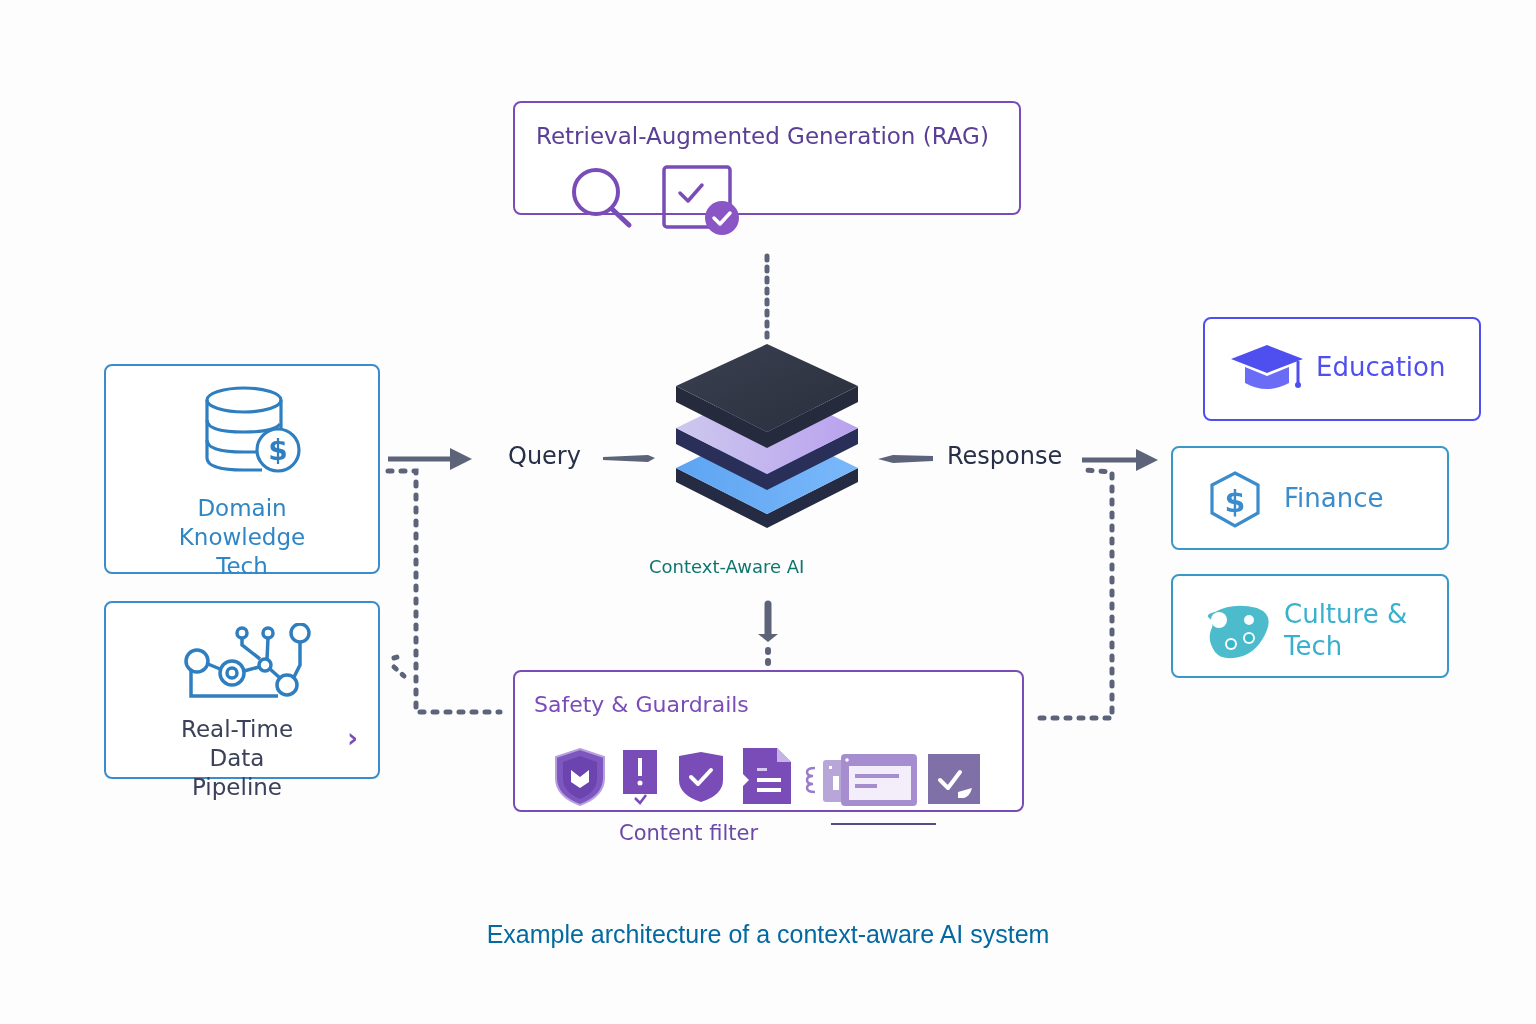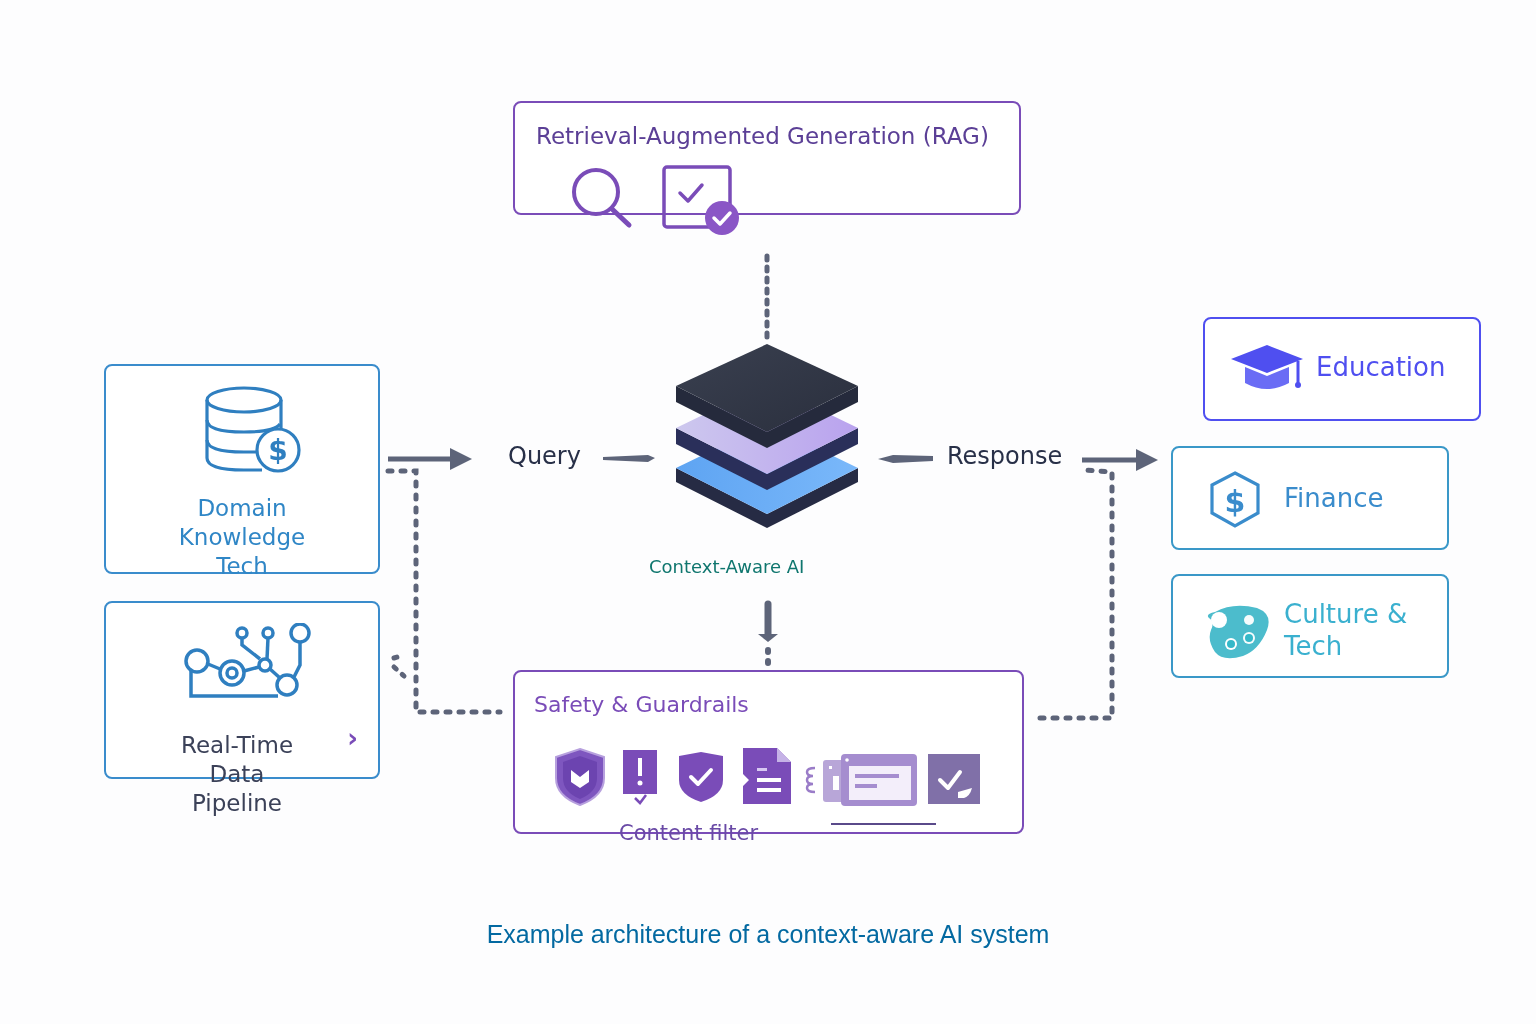--- a/index.html
+++ b/index.html
@@ -20,21 +20,21 @@
 
     .rag-title {
       left: 21px; top: 20px; font-size: 23px; color: #5b3f96; white-space: nowrap;
     }
     .kb-label {
       left: 0; right: 0; top: 128px; text-align: center; font-size: 23px;
       color: #2f86c6; line-height: 29px;
     }
     .pipe-label {
       left: 0; right: 40px; top: 112px; text-align: center; font-size: 23px;
-      color: #3b4158; line-height: 29px; margin-top: 16px;
+      color: #3b4158; line-height: 29px;
     }
     .pipe-chevron {
       right: 20px; top: 120px; color: #7a4cb8; font-size: 26px; font-weight: bold;
     }
     .flow-label { font-size: 24px; color: #283048; white-space: nowrap; }
     .center-label {
       font-size: 18px; color: #0f766e; white-space: nowrap;
     }
     .domain-label { font-size: 26px; white-space: nowrap; }
     .safety-title {
@@ -185,21 +185,21 @@
     <circle cx="16" cy="20" r="8" fill="#fff"></circle>
     <circle cx="46" cy="20" r="5" fill="#fff" opacity="0.95"></circle>
     <circle cx="28" cy="44" r="6" fill="#fff"></circle>
     <circle cx="46" cy="38" r="6" fill="#fff" opacity="0.95"></circle>
     <circle cx="46" cy="38" r="4" fill="#35b8c8"></circle>
     <circle cx="28" cy="44" r="4" fill="#35b8c8"></circle>
   </svg>
   <div class="abs domain-label" style="left:111px;top:22px;color:#3ab0cf;width:150px;white-space:normal;line-height:32px;">Culture &amp; Tech</div>
 </div>
 
-<div class="box purple-box" style="left:513px;top:670px;width:511px;height:164px;text-align:center;">
+<div class="box purple-box" style="left:513px;top:670px;width:511px;height:142px;text-align:center;">
   <div class="abs safety-title">Safety &amp; Guardrails</div>
   <svg class="abs" style="left:38px;top:74px" width="54" height="62">
     <path d="M27,3 L51,11 L51,32 Q51,50 27,59 Q3,50 3,32 L3,11 z" fill="#7e56bf" stroke="#b7a0de" stroke-width="2"></path>
     <path d="M27,10 L44,16 L44,32 Q44,46 27,53 Q10,46 10,32 L10,16 z" fill="#6c44b0"></path>
     <path d="M18,24 L27,31 L36,24 L36,36 L27,42 L18,36 z" fill="#fff"></path>
   </svg>
   <svg class="abs" style="left:106px;top:76px" width="40" height="58">
     <rect x="2" y="2" width="34" height="44" fill="#7a4cb8"></rect>
     <rect x="17" y="10" width="4" height="18" fill="#fff"></rect>
     <circle cx="19" cy="35" r="2.5" fill="#fff"></circle>

